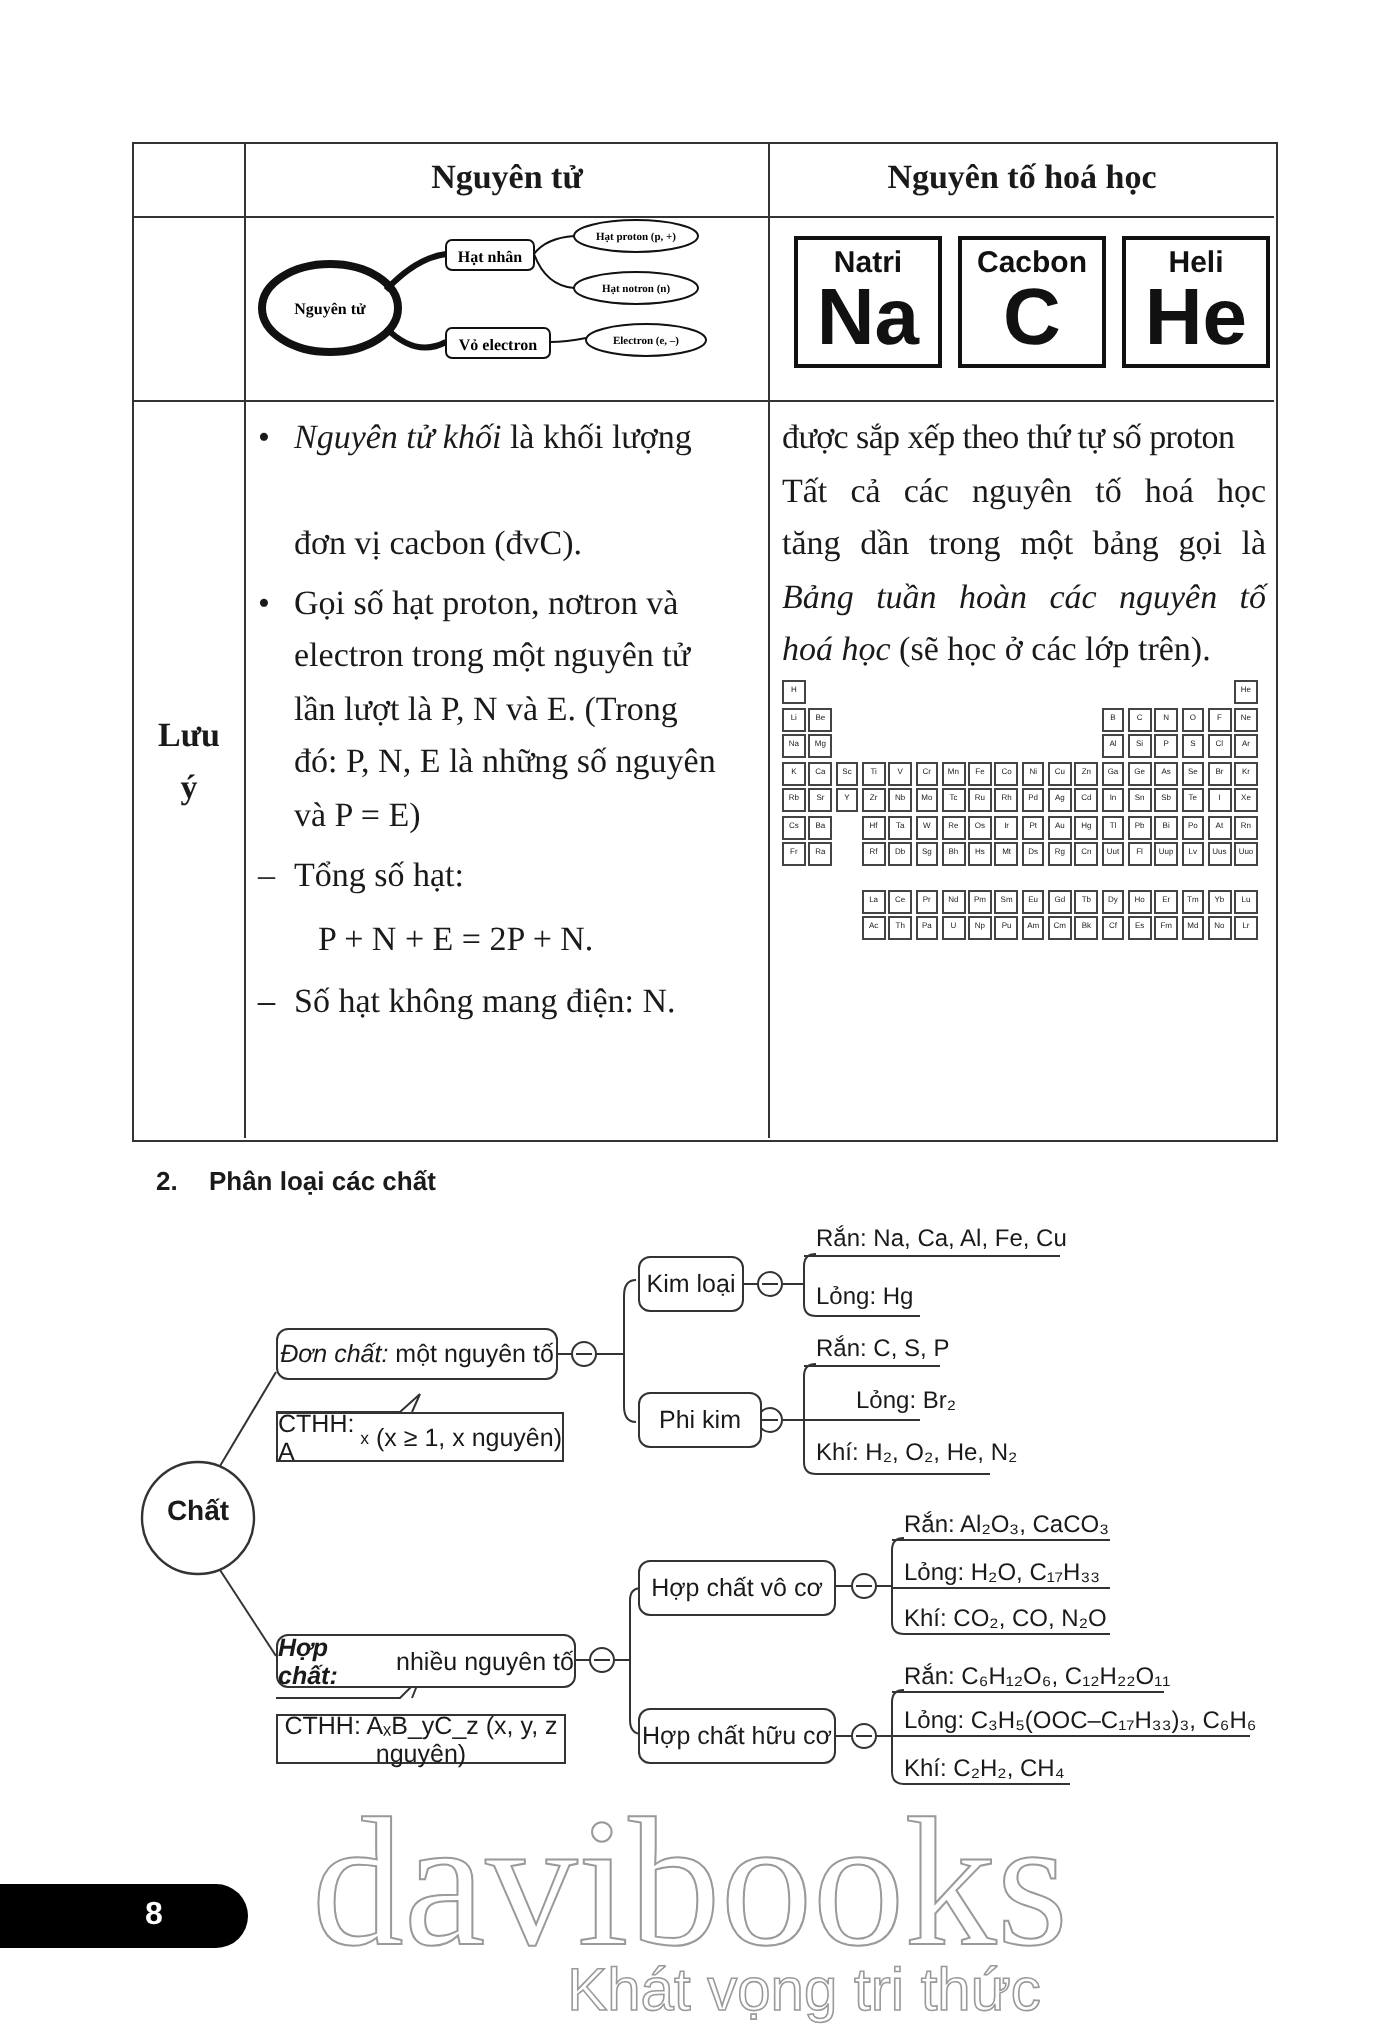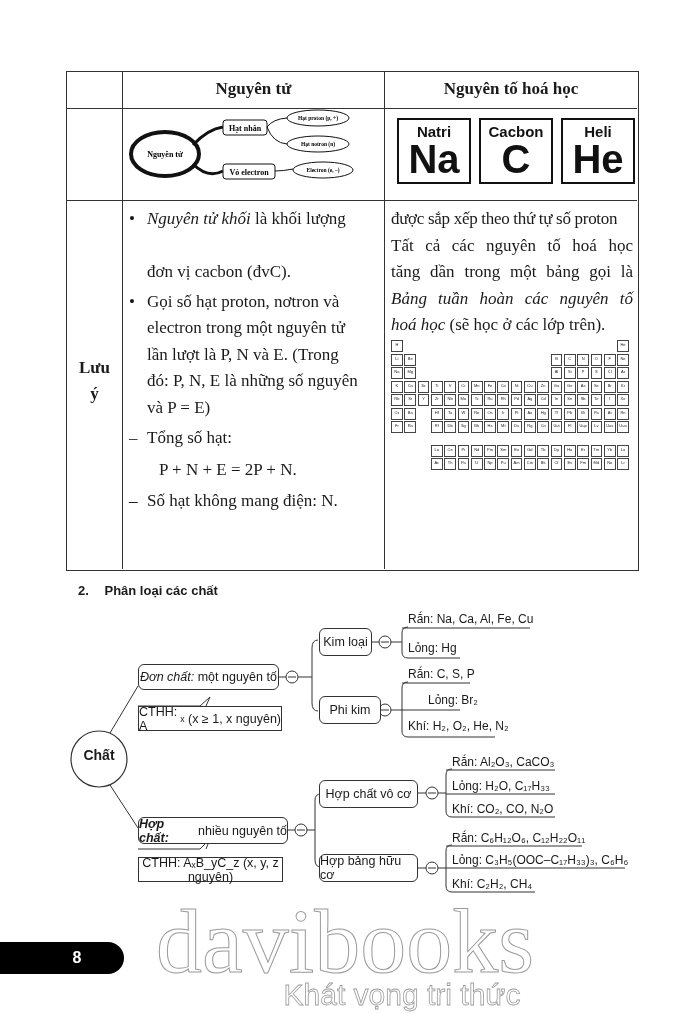--- a/index.html
+++ b/index.html
@@ -310,21 +310,21 @@
 <div class="leaf" style="left:428px;top:693px;">Lỏng: Br₂</div>
 <div class="leaf" style="left:408px;top:719px;">Khí: H₂, O₂, He, N₂</div>
 
 <div class="node" style="left:138px;top:817px;width:150px;height:27px;">
   <span style="font-weight:bold;font-style:italic">Hợp chất:</span>
     <span style="white-space:pre"> nhiều nguyên tố</span>
 </div>
 <div class="node" style="left:138px;top:857px;width:145px;height:25px;border-radius:0;text-align:center;">CTHH: AₓB_yC_z (x, y, z nguyên)</div>
 
 <div class="node" style="left:319px;top:780px;width:99px;height:28px;">Hợp chất vô cơ</div>
-<div class="node" style="left:319px;top:854px;width:99px;height:28px;">Hợp bảng hữu cơ</div>
+<div class="node" style="left:319px;top:854px;width:99px;height:28px;">Hợp chất hữu cơ</div>
 
 <div class="leaf" style="left:452px;top:755px;">Rắn: Al₂O₃, CaCO₃</div>
 <div class="leaf" style="left:452px;top:779px;">Lỏng: H₂O, C₁₇H₃₃</div>
 <div class="leaf" style="left:452px;top:802px;">Khí: CO₂, CO, N₂O</div>
 <div class="leaf" style="left:452px;top:831px;">Rắn: C₆H₁₂O₆, C₁₂H₂₂O₁₁</div>
 <div class="leaf" style="left:452px;top:853px;">Lỏng: C₃H₅(OOC–C₁₇H₃₃)₃, C₆H₆</div>
 <div class="leaf" style="left:452px;top:877px;">Khí: C₂H₂, CH₄</div>
 
 <div class="abs sans" style="left:0;top:942px;width:124px;height:32px;background:#000;border-radius:0 16px 16px 0;color:#fff;font-weight:bold;font-size:16px;display:flex;align-items:center;justify-content:center;padding-left:30px;box-sizing:border-box;">
   <span>8</span>

